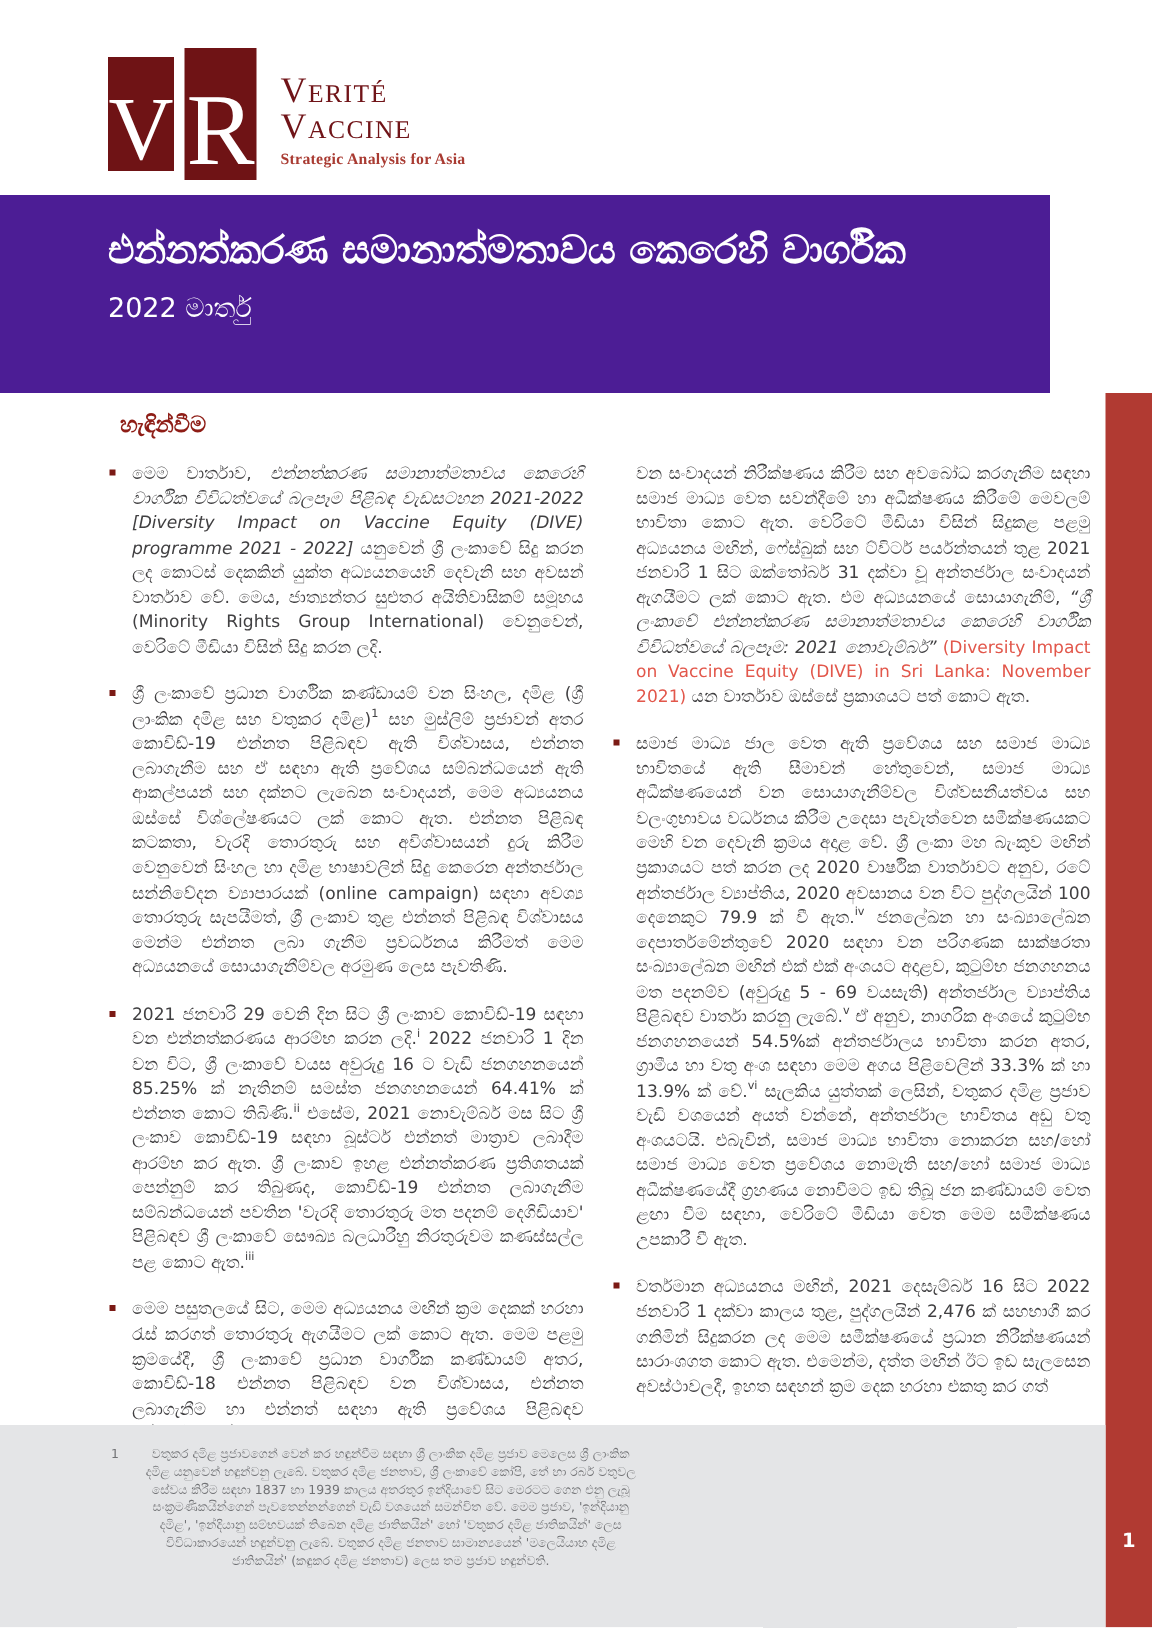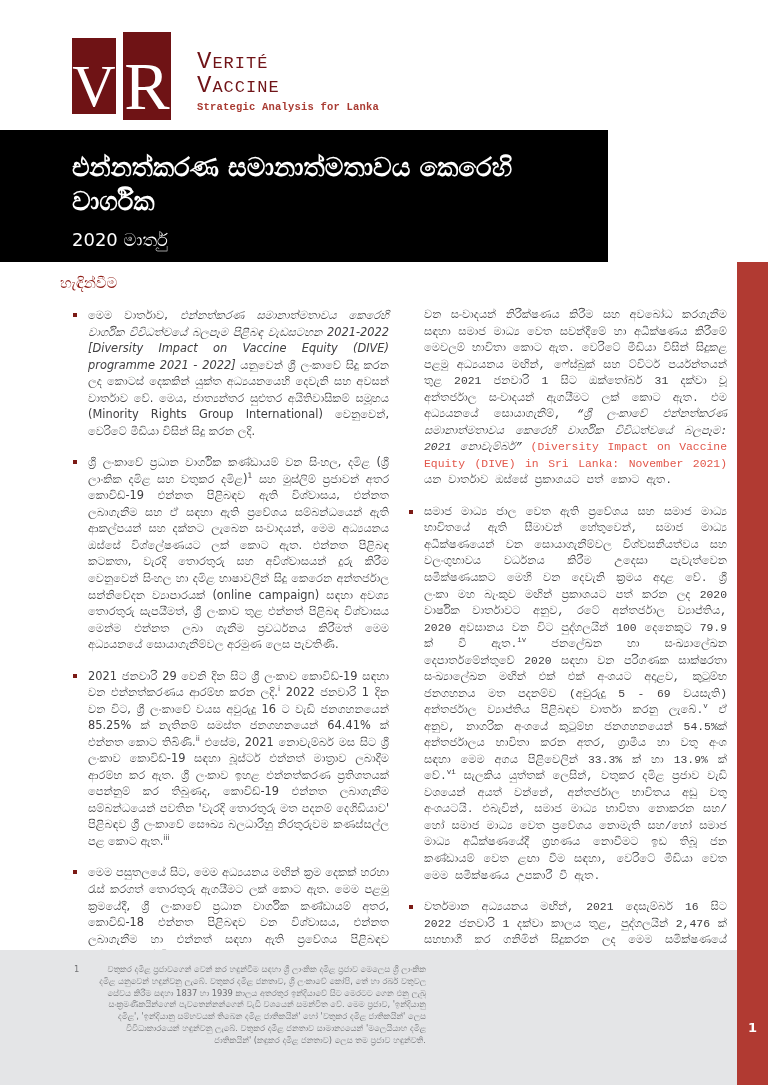--- a/index.html
+++ b/index.html
@@ -10,76 +10,76 @@
   }
   
   .logo { position:absolute; left:72px; top:32px; display:flex; align-items:flex-start; }
   .logo-sq { background:#6F1315; position:relative; }
   .sq-v { width:44px; height:76px; margin-top:6px; }
   .sq-r { width:48px; height:88px; margin-left:7px; }
   .logo-letter { position:absolute; left:50%; transform:translateX(-50%); bottom:-2px;
     color:#fff; font-family:"Liberation Serif","DejaVu Serif",serif; line-height:1; }
   .letter-v { font-size:60px; }
   .letter-r { font-size:68px; bottom:0; }
-  .logo-text { margin-left:26px; padding-top:18px; color:#701418;
-    font-family:Liberation Mono, monospace; }
+  .logo-text { margin-left:16px; padding-top:18px; color:#701418;
+    font-family:Liberation Serif, serif; }
   .logo-name { font-variant:small-caps; font-size:24px; line-height:0.98; letter-spacing:1px; }
   .logo-tagline { font-size:10.5px; font-weight:bold; color:#A93B32; margin-top:4px; letter-spacing:0.2px; }
   
-  .banner { position:absolute; top:130px; left:0; width:608px; height:132px;
-    background:#000000; color:#ffffff; padding:21px 60px 0 72px; }
+  .banner { position:absolute; top:130px; left:0; width:700px; height:132px;
+    background:#4c1d95; color:#ffffff; padding:21px 60px 0 72px; }
   .banner-title { font-size:26px; font-weight:bold; line-height:1.3; }
   .banner-subtitle { font-size:18px; font-weight:normal; margin-top:10px; }
   
   .right-strip { position:absolute; top:262px; right:0; width:31px; height:823px; background:#B13A32; }
   .page-number { position:absolute; right:0; top:1020px; width:31px; text-align:center;
     color:#fff; font-size:13px; font-weight:bold; }
   
-  .section-heading { position:absolute; left:60px; top:274px; font-size:15px;
-    font-weight:normal; color:#8E1D16; }
+  .section-heading { position:absolute; left:80px; top:274px; font-size:15px;
+    font-weight:bold; color:#8E1D16; }
   .columns { position:absolute; left:72px; top:307px; width:655px; display:flex; gap:19px; }
   .col { text-align:justify; color:#414042; font-size:11.4px; line-height:1.45; }
   .col-left { width:321px; }
-  .col-right { width:323px;font-family:Liberation Mono, monospace; }
+  .col-right { width:323px; }
   .para { position:relative; margin-bottom:15px; padding-left:16px; }
   .bullet { position:absolute; left:1px; top:6px; width:4px; height:4px; background:#7B1A15; }
   .italic { font-style:italic; }
   .sup { vertical-align:super; font-size:7.5px; line-height:0; }
   .link { color:#E2574B; text-decoration:none; }
   
   .footer { position:absolute; left:0; top:950px; width:737px; height:135px; background:#E4E5E7; }
   .footnote { position:absolute; left:74px; top:14px; width:352px; display:flex;
     color:#717275; font-size:8.3px; line-height:1.42; }
   .fn-num { width:21px; flex:none; }
-  .fn-text { flex:1; text-align:right; }
+  .fn-text { flex:1; text-align:center; }
 </style>
 </head>
 <body>
 
 <div class="page">
 
   <div class="logo">
     <div class="logo-sq sq-v">
       <span class="logo-letter letter-v">V</span>
     </div>
     <div class="logo-sq sq-r">
       <span class="logo-letter letter-r">R</span>
     </div>
     <div class="logo-text">
       <div class="logo-name">Verité</div>
       <div class="logo-name">Vaccine</div>
-      <div class="logo-tagline">Strategic Analysis for Lanka</div>
+      <div class="logo-tagline">Strategic Analysis for Asia</div>
     </div>
   </div>
 
   <div class="banner">
     <div class="banner-title">
       <div>එන්නත්කරණ සමානාත්මතාවය කෙරෙහි වාර්ගික</div>
     </div>
-    <div class="banner-subtitle">2020 මාර්තු</div>
+    <div class="banner-subtitle">2022 මාර්තු</div>
   </div>
 
   <div class="right-strip"></div>
   <div class="page-number">1</div>
 
   <div class="section-heading">හැඳින්වීම</div>
 
   <div class="columns">
     <div class="col col-left" id="col-left">
         <div class="para"><span class="bullet"></span><span>මෙම වාර්තාව, </span><span class="italic">එන්නත්කරණ සමානාත්මතාවය කෙරෙහි වාර්ගික විවිධත්වයේ බලපෑම පිළිබඳ වැඩසටහන 2021-2022 [Diversity Impact on Vaccine Equity (DIVE) programme 2021 - 2022]</span><span> යනුවෙන් ශ්‍රී ලංකාවේ සිදු කරන ලද කොටස් දෙකකින් යුක්ත අධ්‍යයනයෙහි දෙවැනි සහ අවසන් වාර්තාව වේ. මෙය, ජාත්‍යන්තර සුළුතර අයිතිවාසිකම් සමූහය (Minority Rights Group International) වෙනුවෙන්, වෙරිටේ මීඩියා විසින් සිදු කරන ලදි.</span></div>

